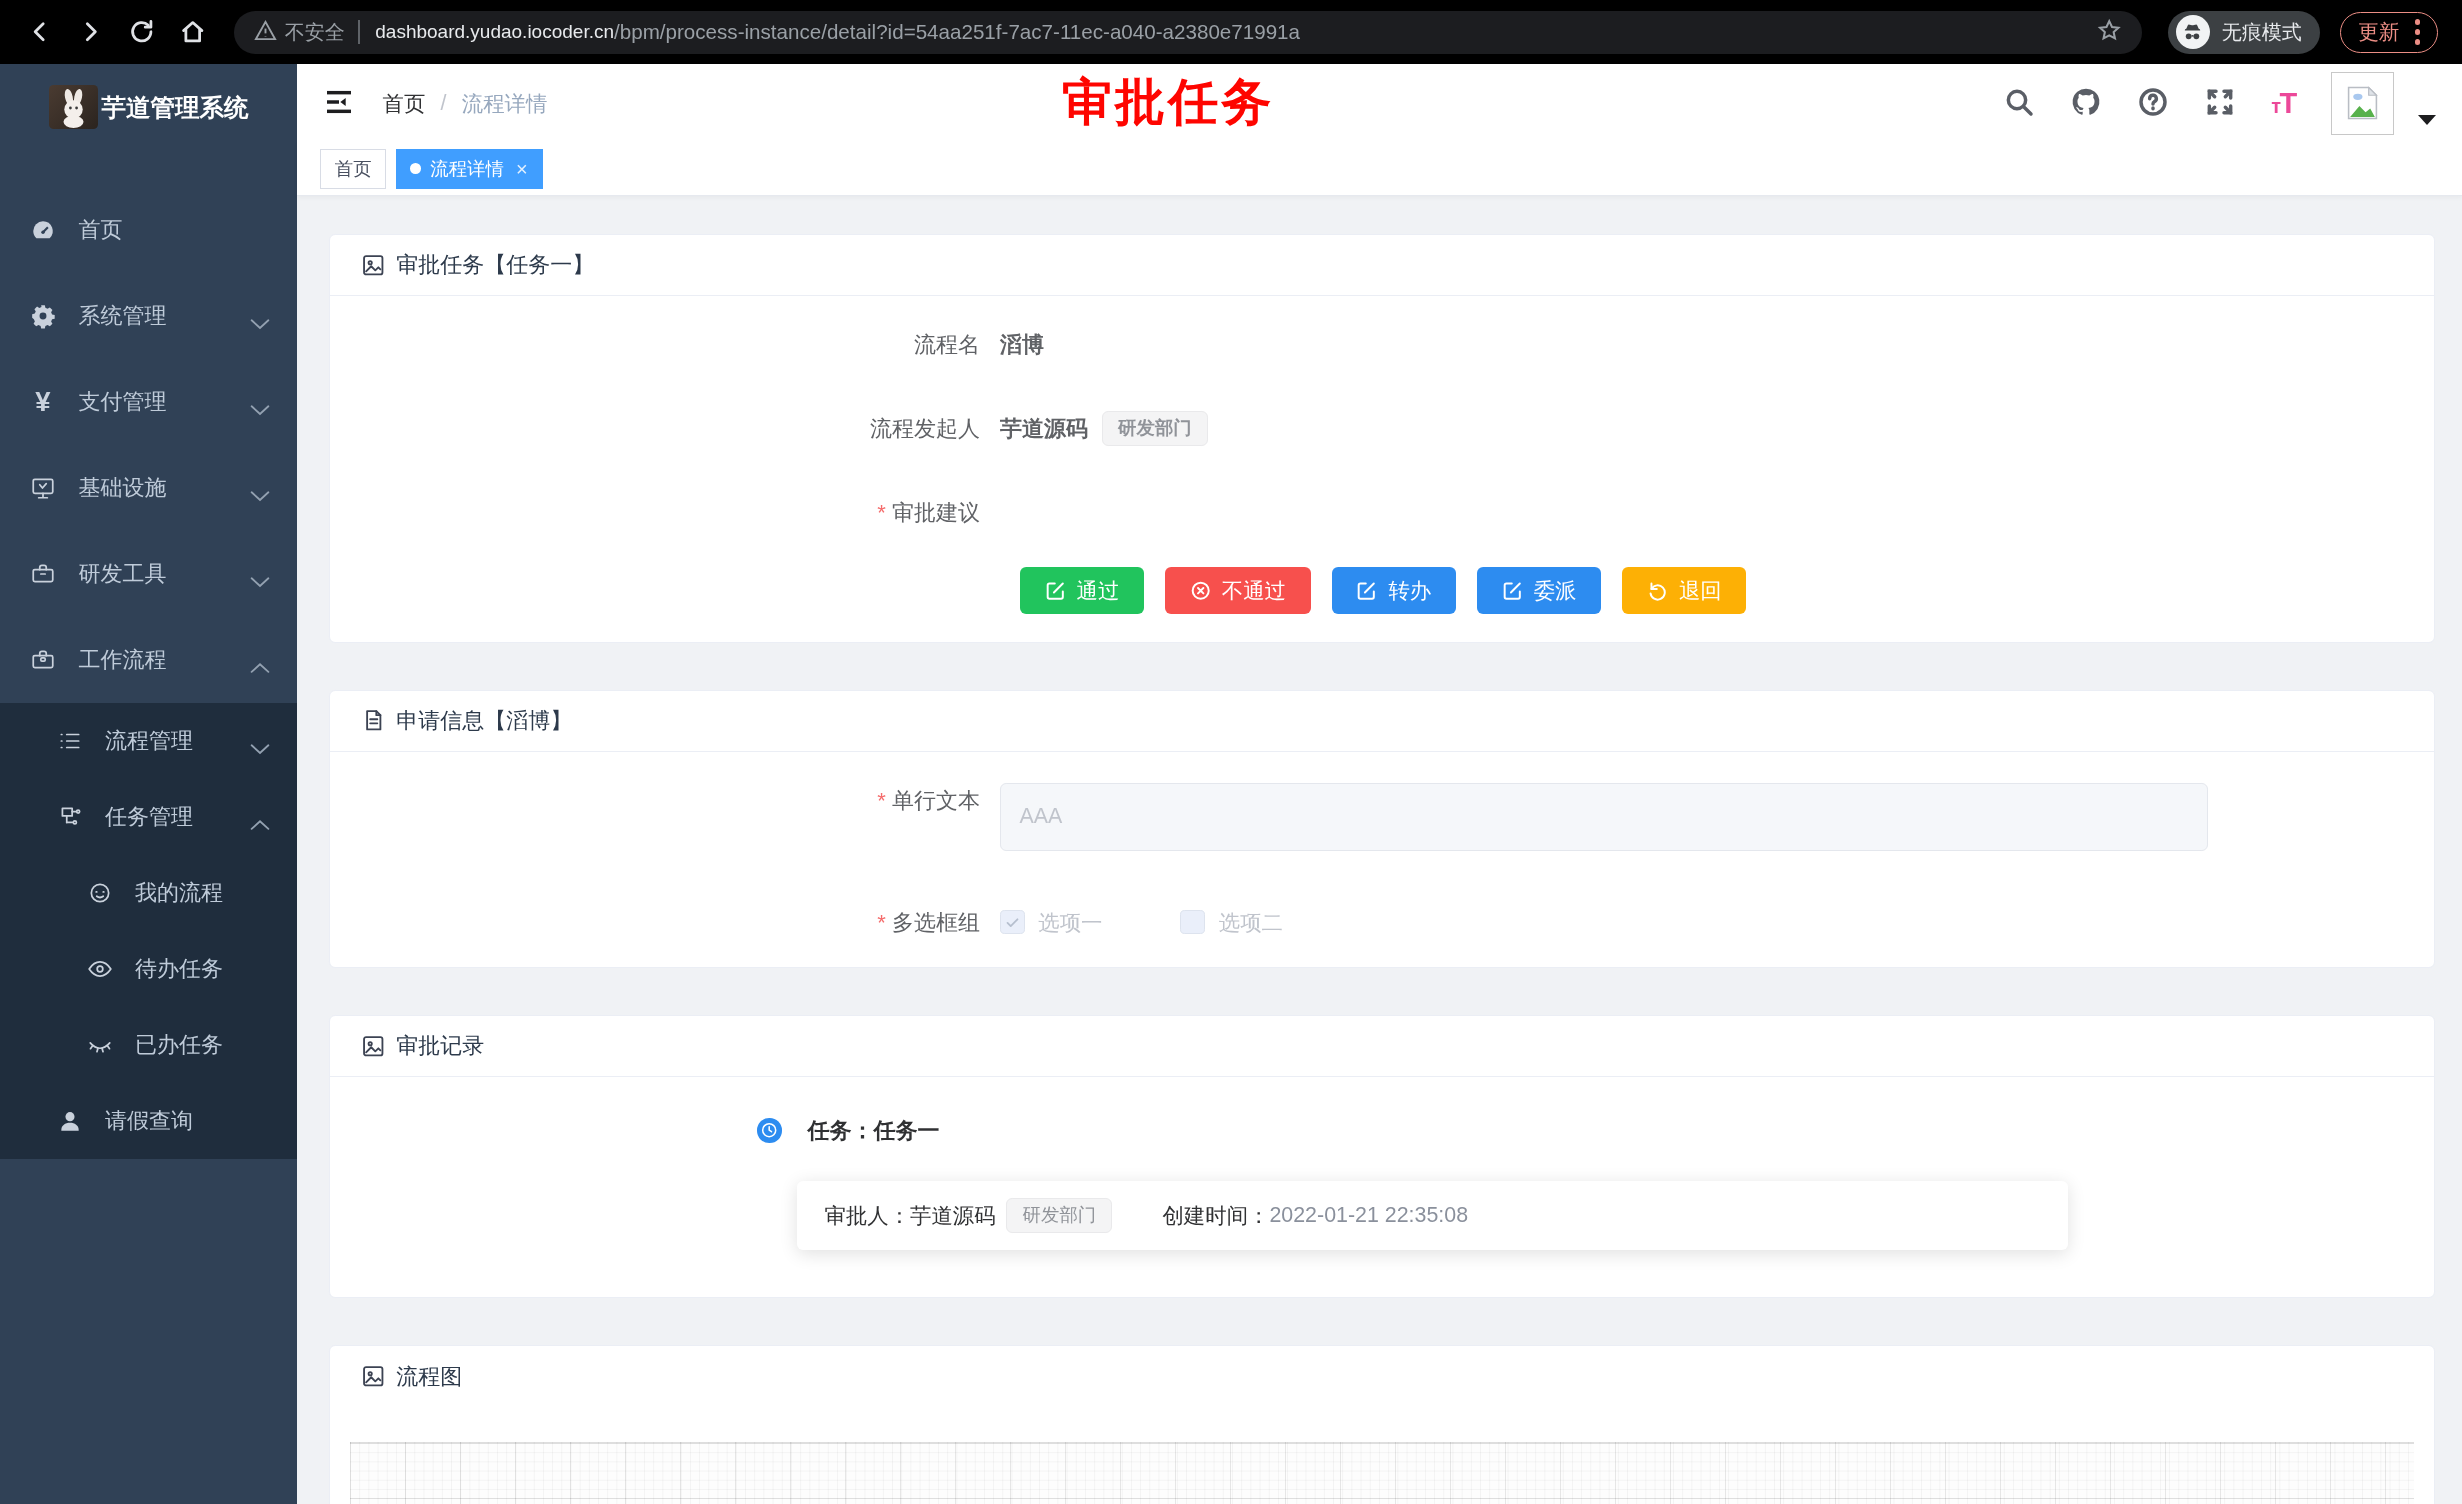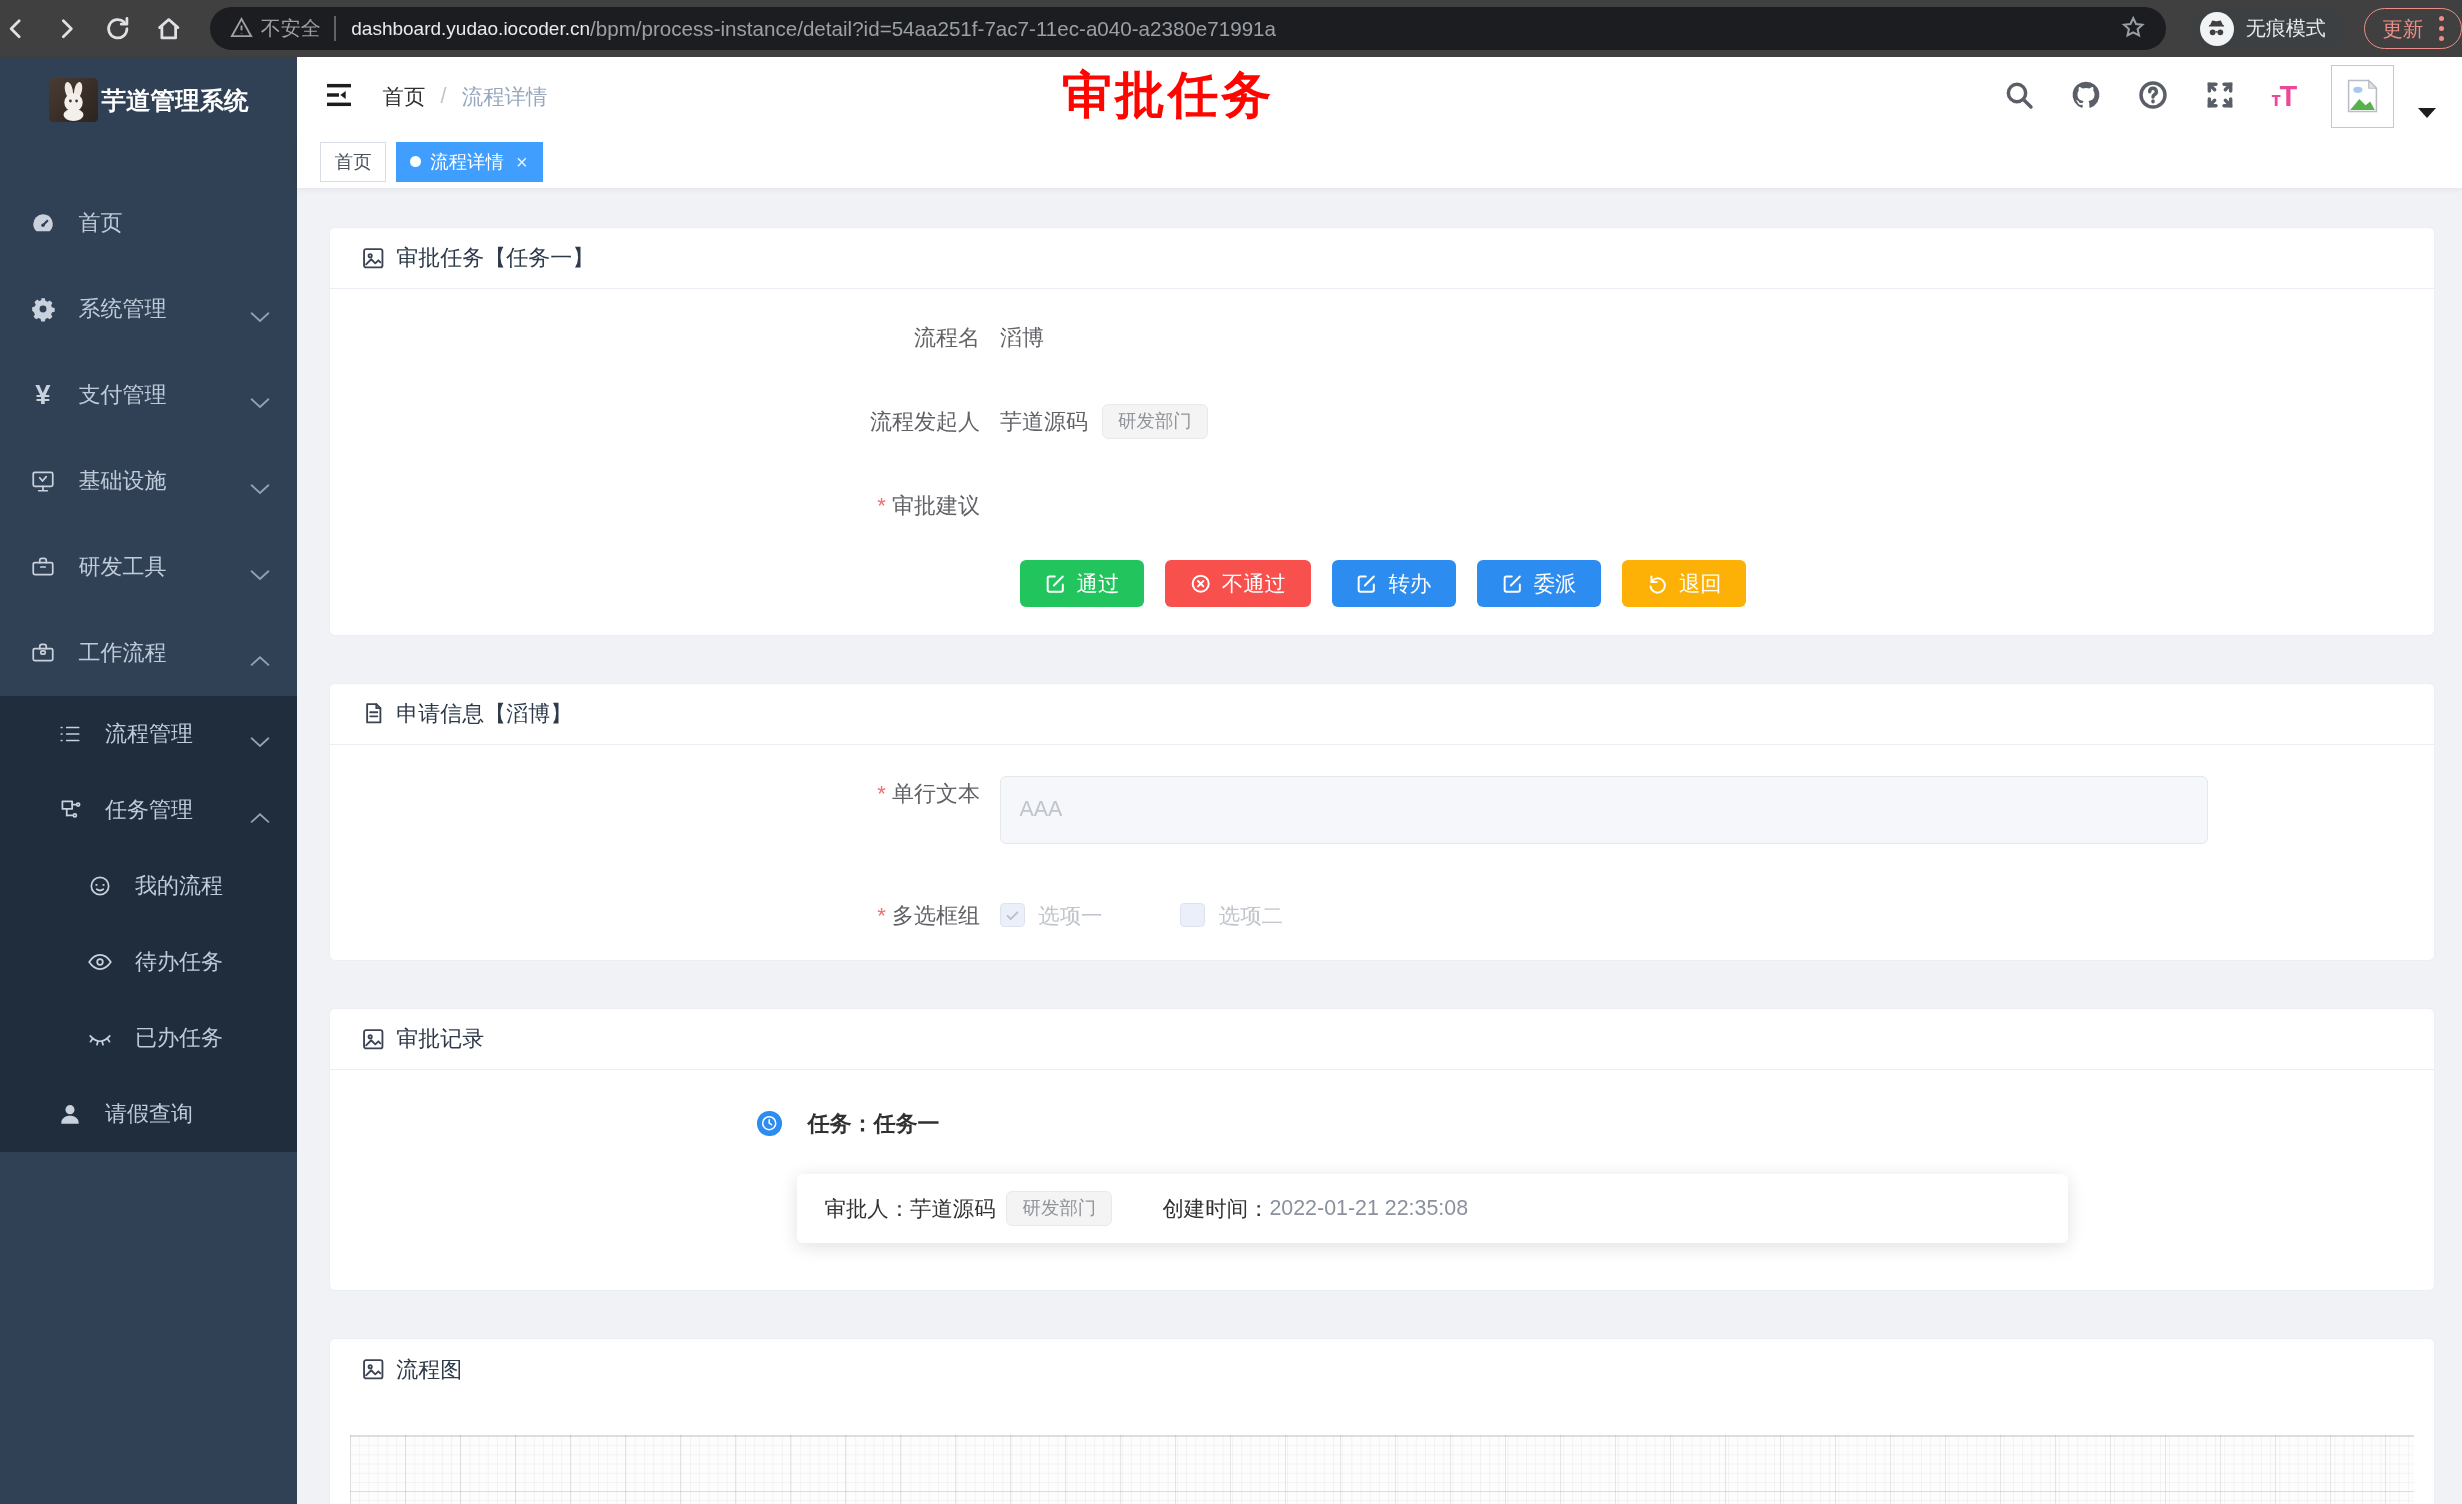--- a/index.html
+++ b/index.html
@@ -1,19 +1,19 @@
 <!DOCTYPE html>
 <html style="font-size:12.2px"><head>
 <meta charset="utf-8">
 <style>
   * { margin:0; padding:0; box-sizing:border-box; }
   html,body { width:2462px; height:1505px; overflow:hidden; font-family:"Liberation Sans",sans-serif; background:#f0f2f5; }
 
   
-  .browser-bar{height:57px;background:#404040;display:flex;align-items:center;padding:0 0;gap:20px;}
+  .browser-bar{height:64px;background:#000000;display:flex;align-items:center;padding:0 24px;gap:20px;}
   .nav-ic{width:31px;height:31px;flex-shrink:0;display:flex;align-items:center;justify-content:center;}
   .nav-ic svg{width:27.5px;height:27.5px;stroke:#dfe1e5;fill:none;stroke-width:2.4;stroke-linecap:round;stroke-linejoin:round;}
   .url-pill{flex:1;height:43px;background:#1c1d20;border-radius:21.4px;display:flex;align-items:center;padding:0 20px;margin:0 6.1px;min-width:0;}
   .warn-ic svg{width:23px;height:23px;stroke:#9aa0a6;fill:none;stroke-width:2;}
   .sec-label{color:#9aa0a6;font-size:20px;margin:0 13.8px 0 7.6px;}
   .url-divider{width:1.5px;height:24.5px;background:#5f6368;margin-right:15.3px;}
   .url-domain{color:#e8eaed;font-size:19px;white-space:nowrap;}
   .url-path{color:#9aa0a6;font-size:20.6px;white-space:nowrap;overflow:hidden;text-overflow:ellipsis;}
   .star-ic{margin-left:auto;}
   .star-ic svg{width:24.5px;height:24.5px;stroke:#9aa0a6;fill:none;stroke-width:2;}
@@ -76,21 +76,21 @@
   .content{flex:1;padding:38px 27.5px 0 32px;overflow:hidden;}
   .card{background:#fff;border:1.5px solid #ebeef5;border-radius:6.1px;margin-bottom:47px;}
   .card-header{height:61px;display:flex;align-items:center;gap:10.7px;padding:0 31px;border-bottom:1.5px solid #ebeef5;font-size:22px;color:#2d3a4b;}
   .card-header svg{width:24.5px;height:24.5px;stroke:#3c4353;fill:none;stroke-width:1.8;stroke-linejoin:round;stroke-linecap:round;}
   .card-body{padding:31px 31px 27.5px;}
 
   .frow{display:flex;align-items:flex-start;margin-bottom:49px;}
   .frow:last-child{margin-bottom:0;}
   .flabel{width:639px;flex-shrink:0;text-align:right;padding-right:20px;font-size:22px;color:#606266;font-weight:500;line-height:35px;}
   .req::before{content:"*";color:#f56c6c;margin-right:6.1px;}
-  .fvalue{font-size:22px;color:#606266;line-height:35px;display:flex;align-items:center;gap:13.8px;}
+  .fvalue{font-size:22px;color:#606266;line-height:35px;display:flex;align-items:center;gap:13.8px;font-weight:bold;}
   .tag{display:inline-block;height:35px;line-height:32px;padding:0 15.3px;background:#f4f4f5;border:1.5px solid #e9e9eb;border-radius:6.1px;color:#909399;font-size:18.4px;white-space:nowrap;}
   .atextarea{width:1208px;height:83px;border:1.5px solid #dcdfe6;border-radius:6.1px;padding:12.2px 17px;font-size:21.4px;color:#606266;font-family:"Liberation Sans",sans-serif;resize:both;}
   .atextarea::placeholder{color:#c0c4cc;}
   .btn-row{padding-left:659px;display:flex;gap:21.4px;}
   .btn{height:47px;padding:0 24.5px;border:none;border-radius:6.1px;color:#fff;font-size:21.4px;display:inline-flex;align-items:center;gap:10.7px;cursor:pointer;font-family:"Liberation Sans",sans-serif;}
   .btn svg{width:21.4px;height:21.4px;stroke:#fff;fill:none;stroke-width:2.2;stroke-linecap:round;stroke-linejoin:round;}
   .btn-pass{background:#21c45d;}
   .btn-reject{background:#f7504d;}
   .btn-blue{background:#2d8cf0;}
   .btn-back{background:#fdb005;}

